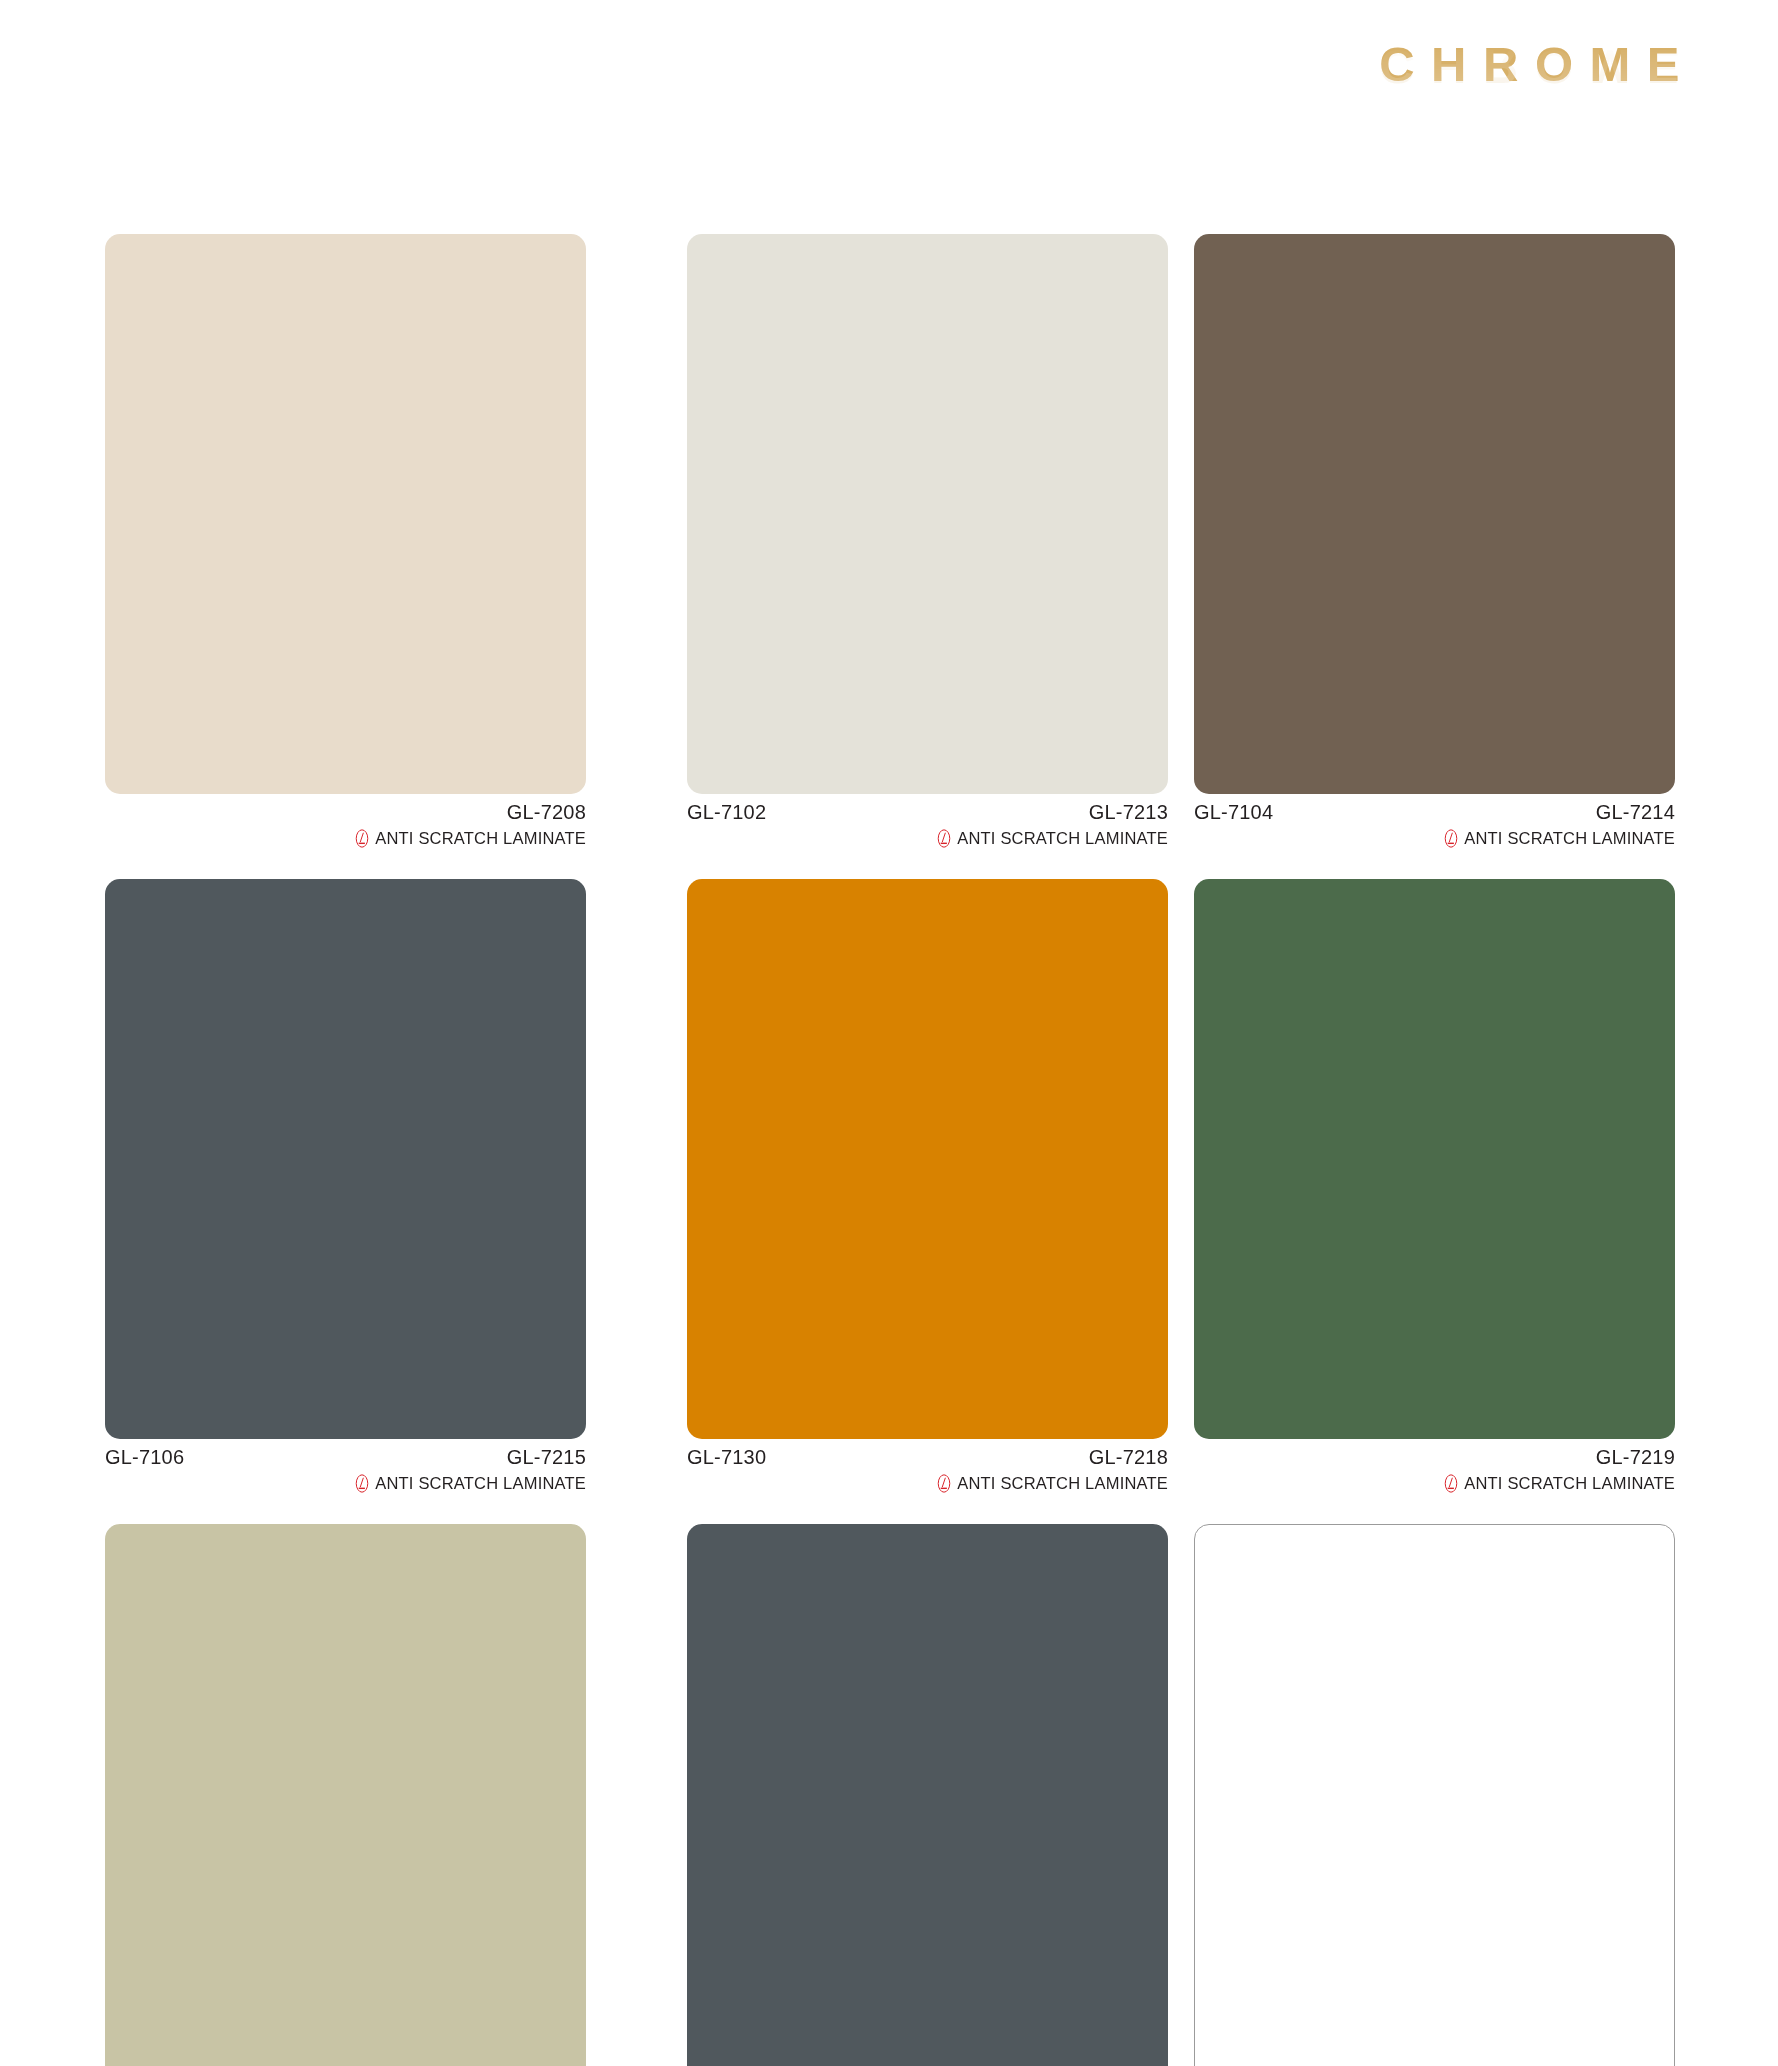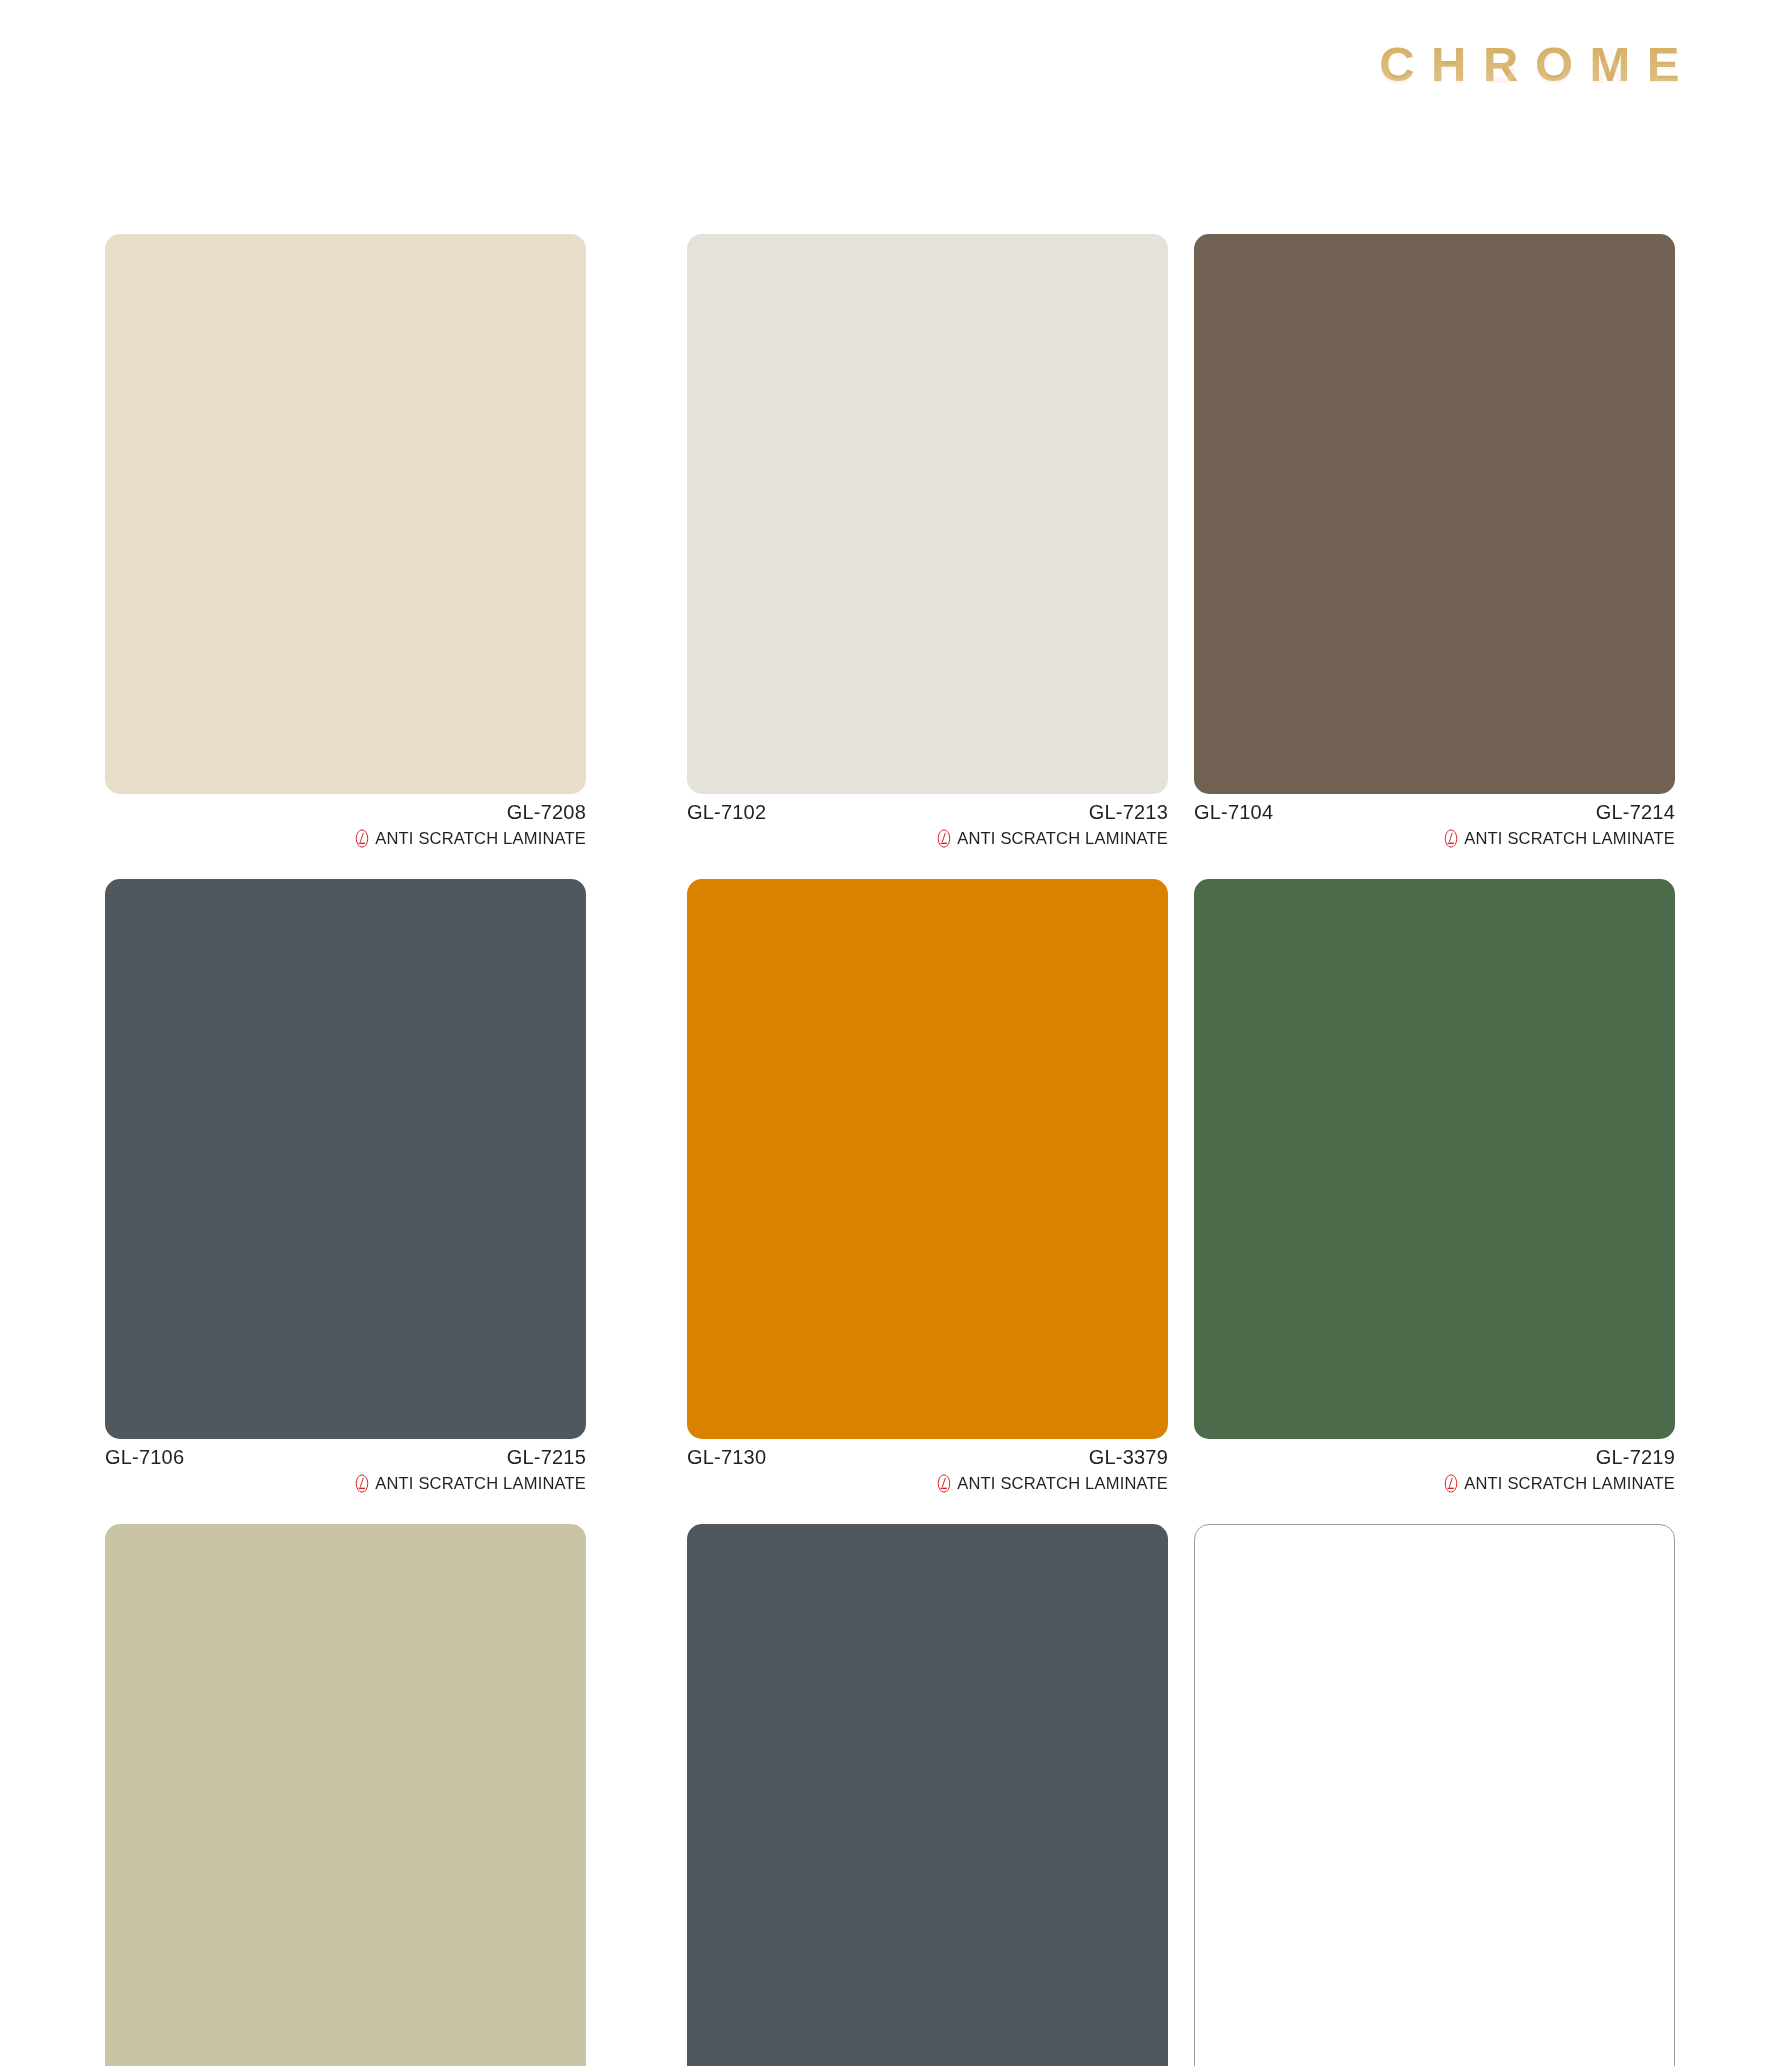--- a/index.html
+++ b/index.html
@@ -220,21 +220,21 @@
             <line x1="20" y1="10" x2="13" y2="31" stroke="#d8232a" stroke-width="2.4" stroke-linecap="round"></line>
             <rect x="9" y="33" width="15" height="3.4" fill="#d8232a"></rect>
           </svg>
           <span class="asl-text">ANTI SCRATCH LAMINATE</span>
         </div>
       </div>
       <div class="cell c1">
         <div class="swatch" style="background: rgb(216, 130, 0);"></div>
         <div class="codes">
           <div class="code left">GL-7130</div>
-          <div class="code right">GL-3379</div>
+          <div class="code right">GL-7218</div>
         </div>
         <div class="asl">
           <svg class="asl-icon" viewBox="0 0 34 46">
             <ellipse cx="17" cy="23" rx="14" ry="21" fill="none" stroke="#d8232a" stroke-width="2.4"></ellipse>
             <line x1="20" y1="10" x2="13" y2="31" stroke="#d8232a" stroke-width="2.4" stroke-linecap="round"></line>
             <rect x="9" y="33" width="15" height="3.4" fill="#d8232a"></rect>
           </svg>
           <span class="asl-text">ANTI SCRATCH LAMINATE</span>
         </div>
       </div>

